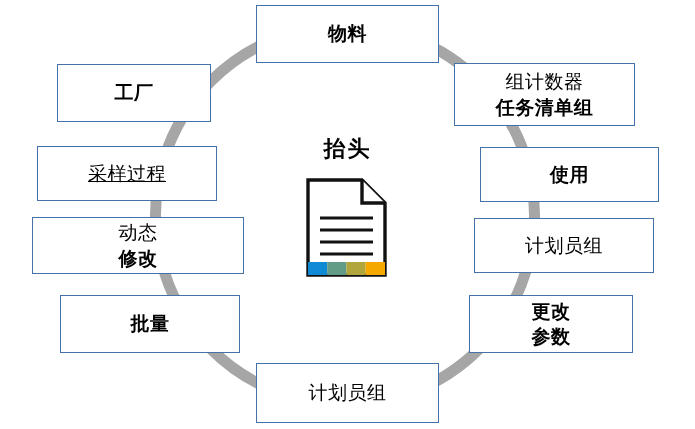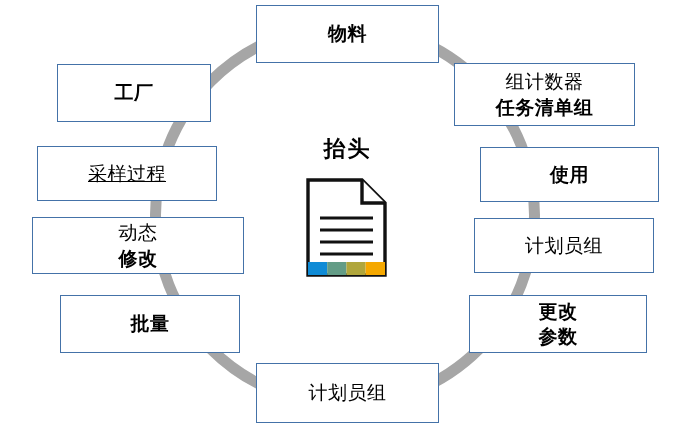--- a/index.html
+++ b/index.html
@@ -40,21 +40,21 @@
   }
   .node .ln{display:block;}
   .bold{font-weight:bold;}
   .reg{font-weight:normal;}
 
   
   .n-material     {left:256px;top:5px;  width:183px;height:58px;}
   .n-tasklist     {left:454px;top:63px; width:181px;height:63px;}
   .n-usage        {left:480px;top:147px;width:179px;height:55px;}
   .n-overall      {left:474px;top:218px;width:180px;height:55px;}
-  .n-changeparam  {left:469px;top:295px;width:178px;height:58px;}
+  .n-changeparam  {left:469px;top:295px;width:164px;height:58px;}
   .n-planner      {left:256px;top:363px;width:183px;height:60px;}
   .n-batch        {left:60px; top:295px;width:180px;height:58px;}
   .n-dynamic      {left:32px; top:217px;width:212px;height:57px;}
   .n-sampling     {left:37px; top:146px;width:180px;height:55px;text-decoration:underline;}
   .n-factory      {left:57px; top:64px; width:154px;height:58px;}
 
   
   .center-title{
     position:absolute;
     left:0;right:0;top:134px;

